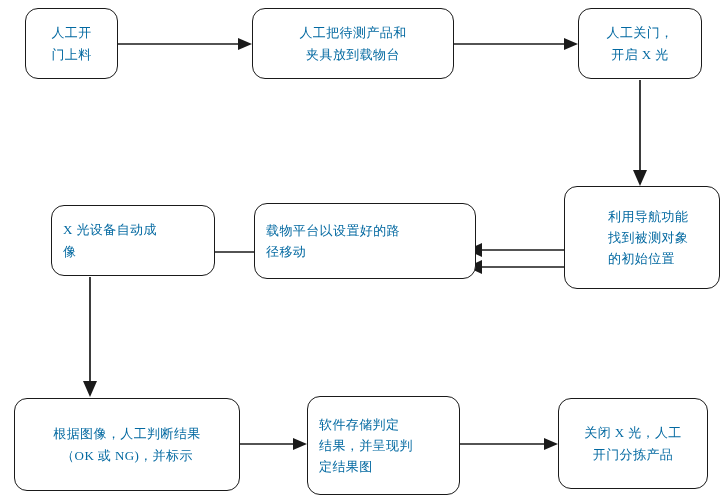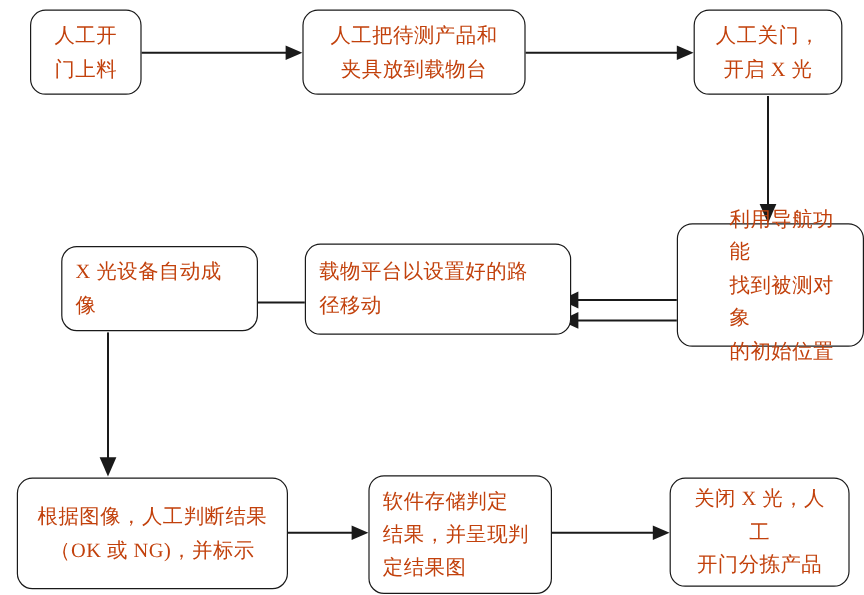--- a/index.html
+++ b/index.html
@@ -22,37 +22,37 @@
     height: 496px;
   }
   .node {
     position: absolute;
     box-sizing: border-box;
     background: #ffffff;
     border: 1.6px solid #1a1a1a;
     border-radius: 13px;
     display: flex;
     align-items: center;
-    color: #c2410c;
-    font-size: 17px;
+    color: #0369a1;
+    font-size: 13px;
     line-height: 1.62;
     letter-spacing: 0.4px;
     white-space: pre-line;
   }
   .node .node-text {
     display: block;
     width: 100%;
     padding: 0 11px;
   }
   .align-center > .node-text { text-align: center; }
   .align-left   > .node-text { text-align: left; }
 
   
   #n-load          { left: 25px;  top: 8px;   width: 93px;  height: 71px; }
-  #n-place         { left: 252px; top: 8px;   width: 186px; height: 71px; }
+  #n-place         { left: 252px; top: 8px;   width: 202px; height: 71px; }
   #n-close-door    { left: 578px; top: 8px;   width: 124px; height: 71px; justify-content: flex-end; }
 
   #n-navigate      { left: 564px; top: 186px; width: 156px; height: 103px; padding-left: 32px; }
   #n-stage-move    { left: 254px; top: 203px; width: 222px; height: 76px; }
   #n-xray-image    { left: 14px;  top: 205px; width: 164px; height: 71px; margin-left: 37px; }
 
   #n-judge         { left: 14px;  top: 398px; width: 226px; height: 93px; }
   #n-store         { left: 307px; top: 396px; width: 153px; height: 99px; }
   #n-sort          { left: 558px; top: 398px; width: 150px; height: 91px; }
 

